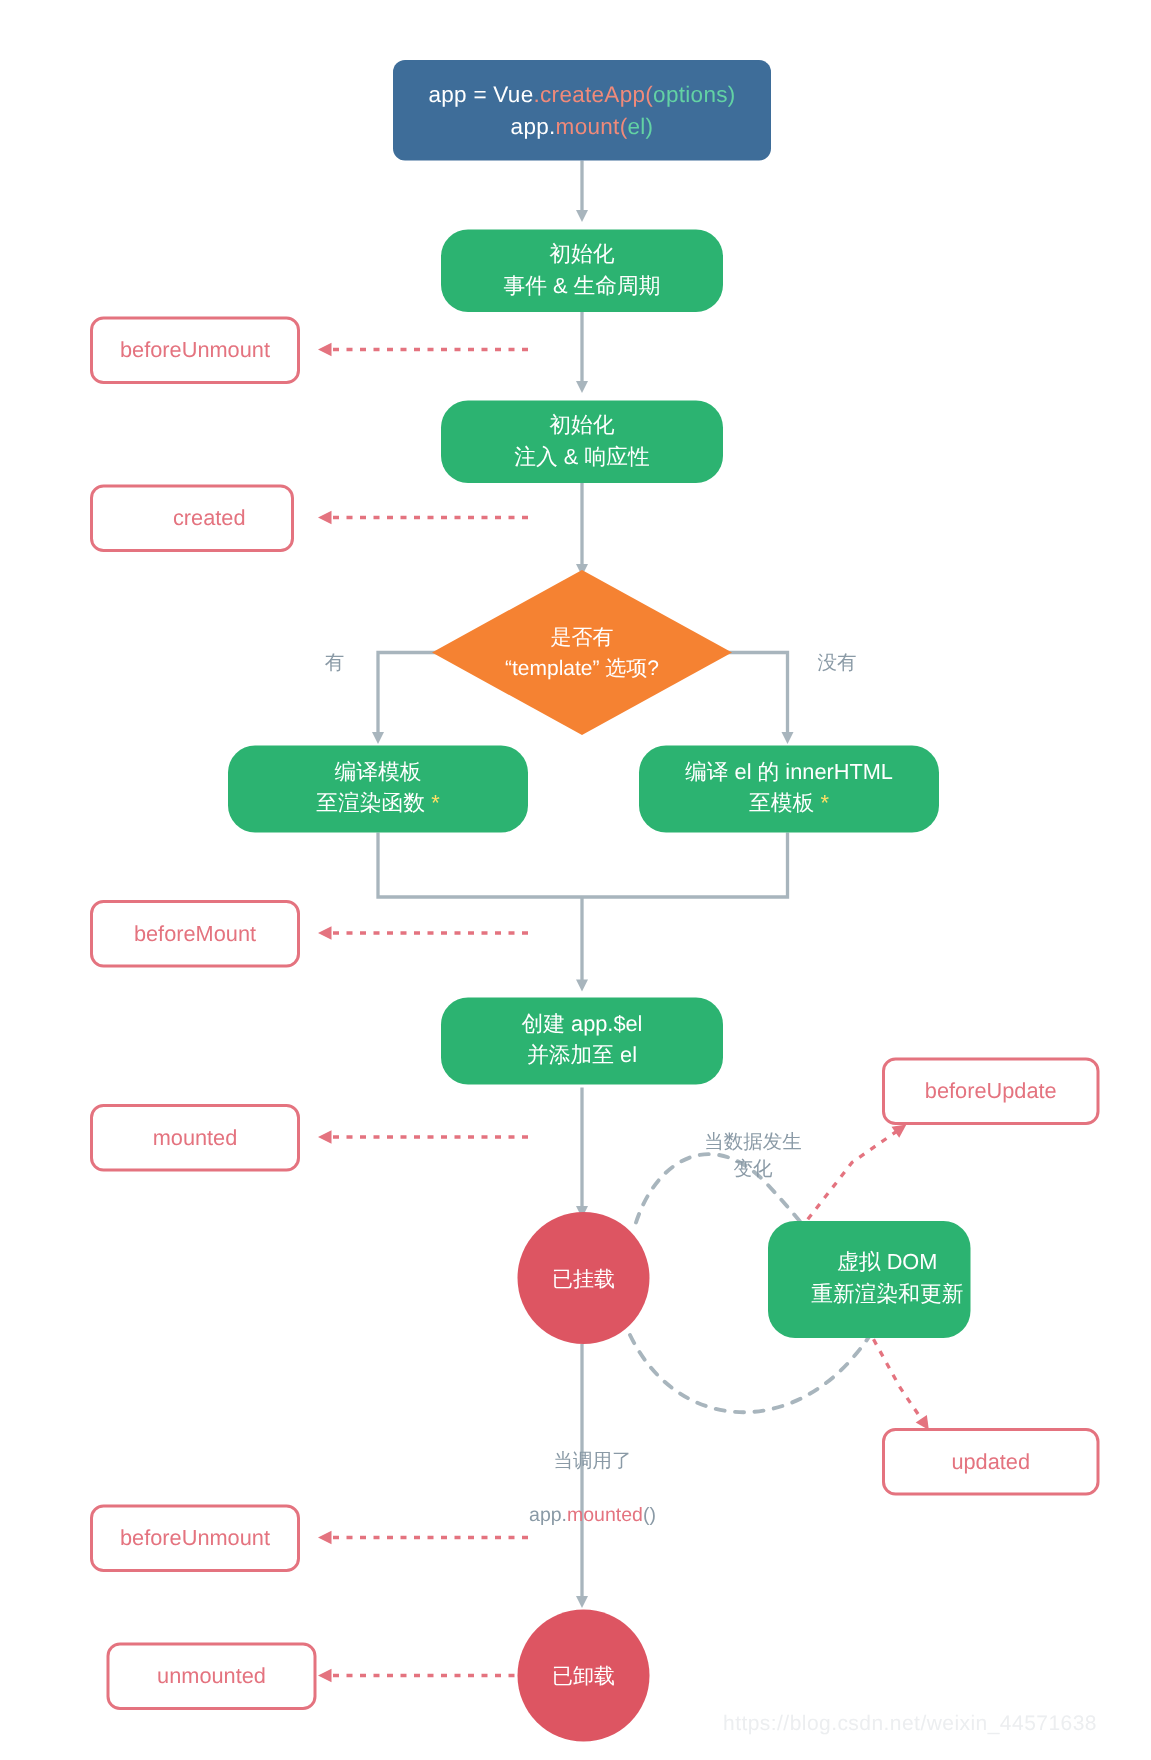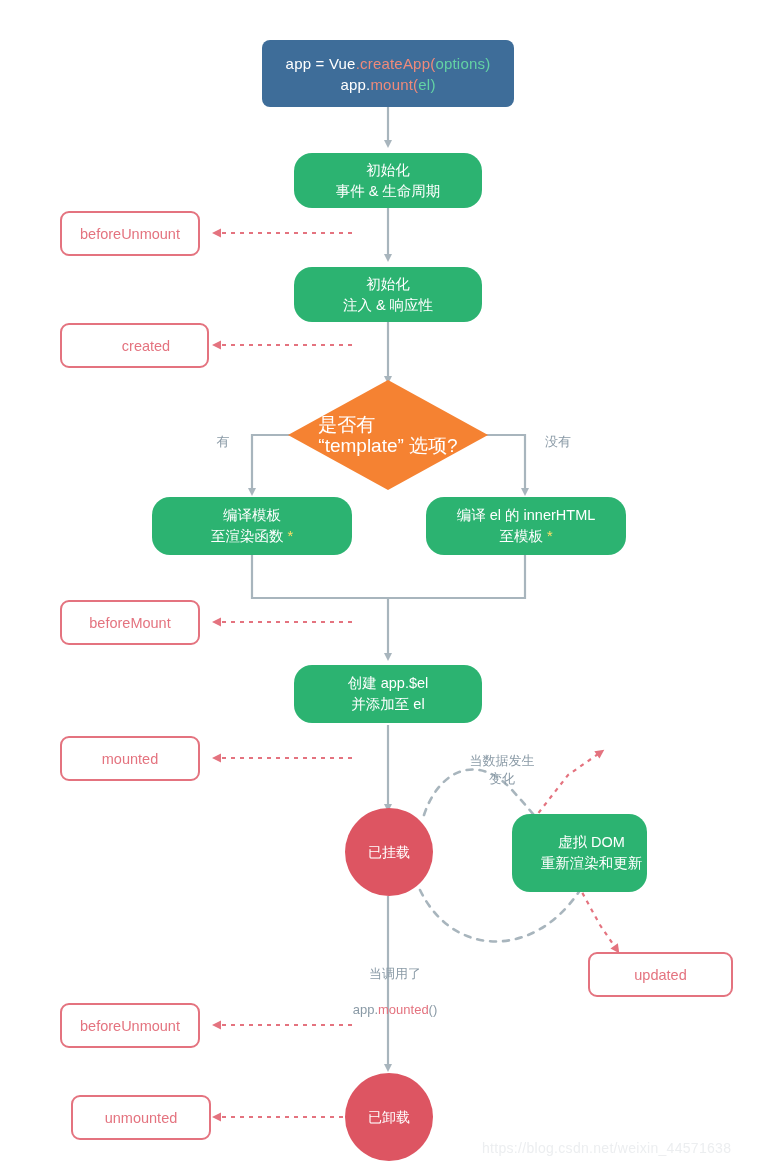--- a/index.html
+++ b/index.html
@@ -31,21 +31,21 @@
   }
   .diamond-wrap{position:absolute;}
   .diamond-shape{
     position:absolute;left:0;top:0;width:100%;height:100%;
     background:#f58232;
     clip-path:polygon(50% 0%,100% 50%,50% 100%,0% 50%);
   }
   .diamond-text{
     position:absolute;left:0;top:0;width:100%;height:100%;
     display:flex;align-items:center;justify-content:center;
-    color:#ffffff;font-size:19px;line-height:21px;
+    color:#ffffff;font-size:14px;line-height:21px;text-align:center;
   }
   .edge-label{
     position:absolute;color:#8a9aa6;font-size:13px;line-height:18px;
     text-align:center;white-space:pre-line;
   }
   .watermark{
     position:absolute;color:#eceef0;font-size:14px;letter-spacing:.3px;
     white-space:nowrap;
   }
   .tok-plain{color:#ffffff;}
@@ -179,32 +179,35 @@
   </div>
 
   <div class="node circle-red" style="left:345px;top:1073px;width:88px;height:88px;">
     <span>已卸载</span>
   </div>
 
   <div class="node box-hook" style="left:60px;top:211px;width:140px;height:45px;">
     <span>beforeUnmount</span>
   </div>
 
-  <div class="node box-hook" style="left:60px;top:323px;width:149px;height:45px;padding-left:23px;">
+  <div class="node box-hook" style="left:60px;top:323px;width:136px;height:45px;padding-left:23px;">
     <span>created</span>
   </div>
 
   <div class="node box-hook" style="left:60px;top:600px;width:140px;height:45px;">
     <span>beforeMount</span>
   </div>
 
   <div class="node box-hook" style="left:60px;top:736px;width:140px;height:45px;">
     <span>mounted</span>
   </div>
 
+  <div class="node box-hook" style="left:588px;top:705px;width:145px;height:45px;">
+    <span>beforeUpdate</span>
+  </div>
 
   <div class="node box-hook" style="left:588px;top:952px;width:145px;height:45px;">
     <span>updated</span>
   </div>
 
   <div class="node box-hook" style="left:60px;top:1003px;width:140px;height:45px;text-align:center;">
     <span>beforeUnmount</span>
   </div>
 
   <div class="node box-hook" style="left:71px;top:1095px;width:140px;height:45px;">

